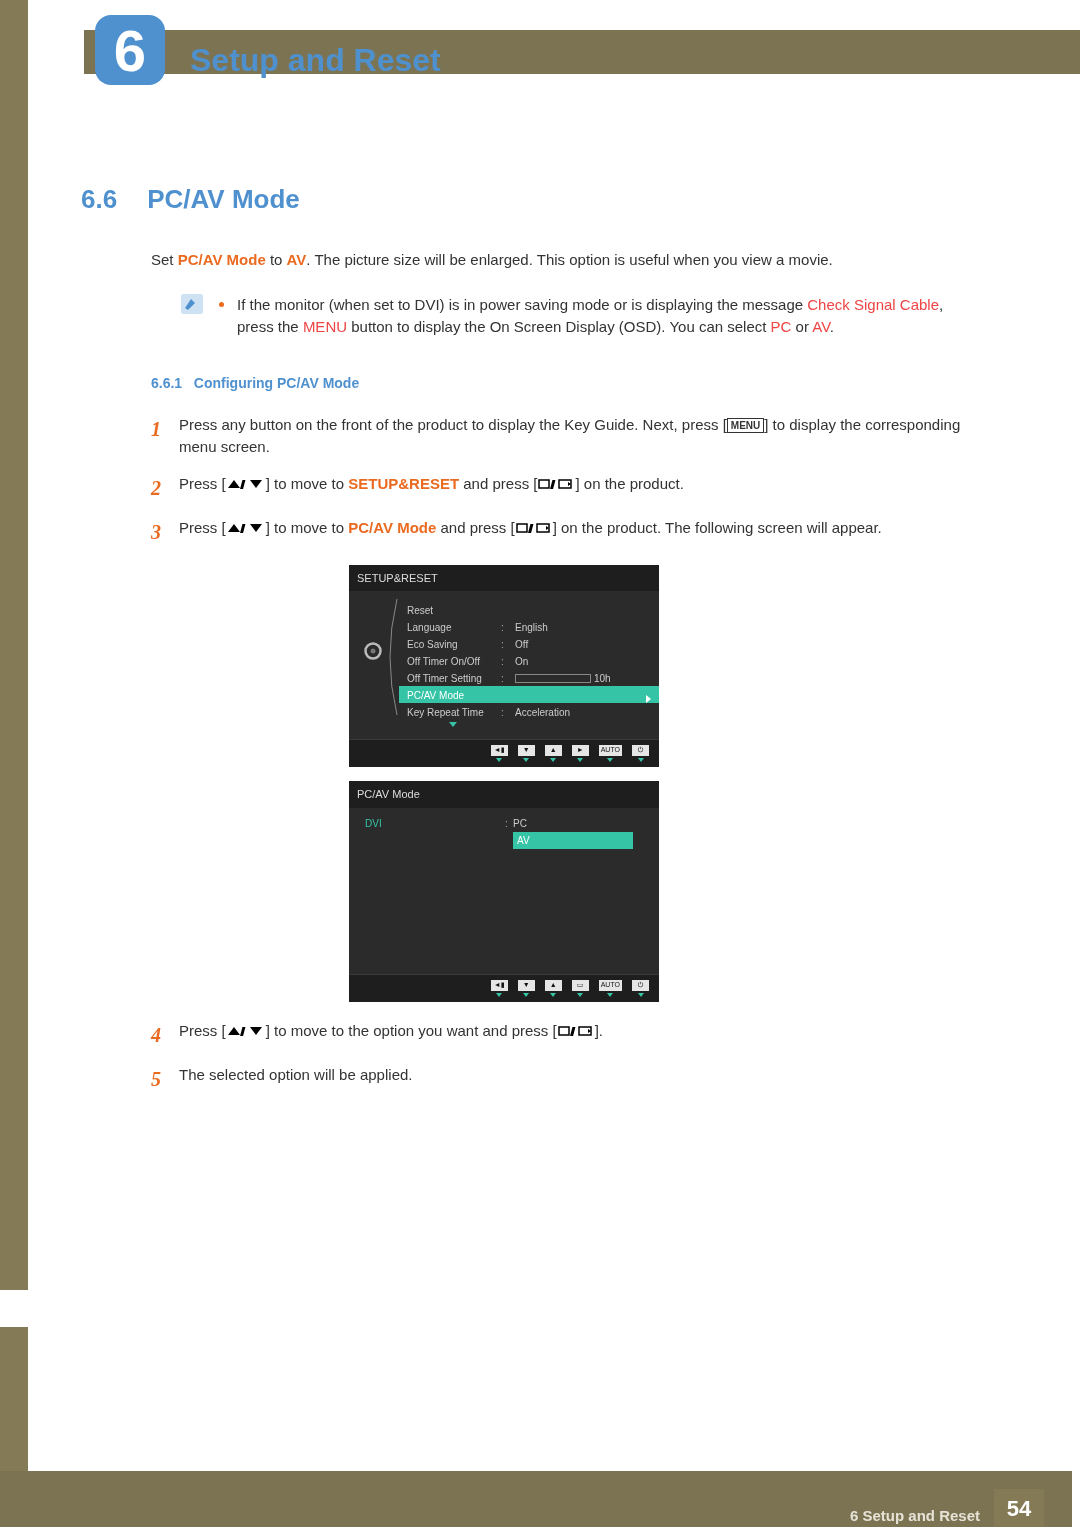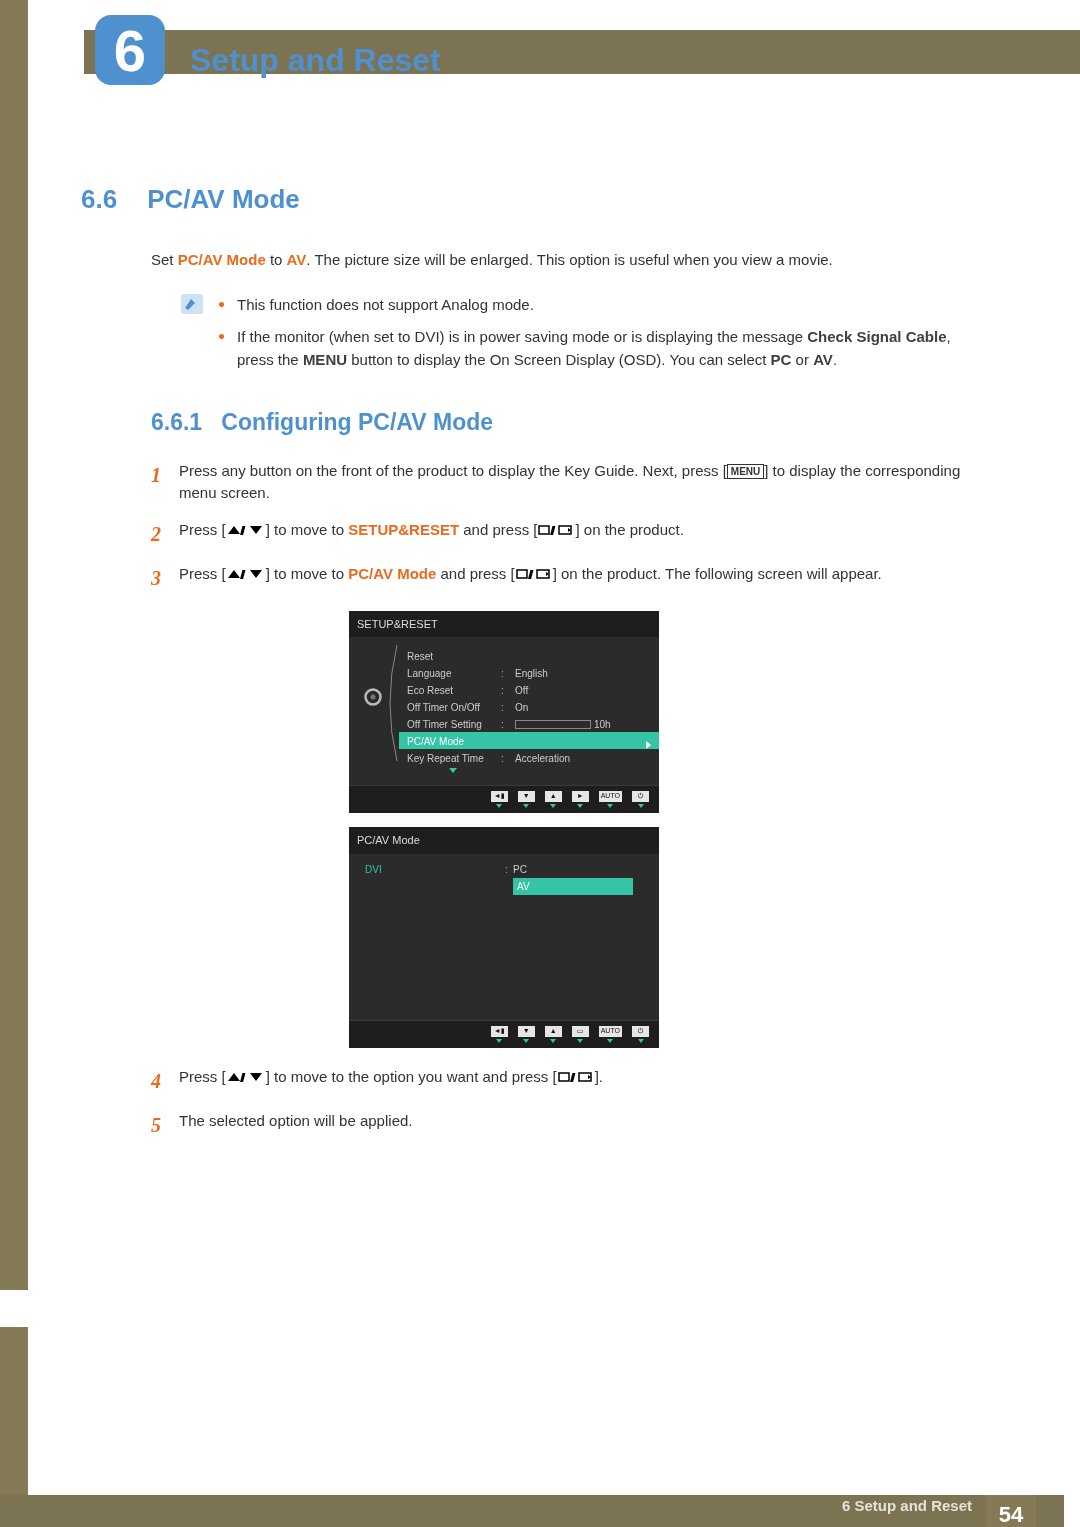--- a/index.html
+++ b/index.html
@@ -12,22 +12,22 @@
 .section-head{color:#4f91cf;font-size:26px;font-weight:700;margin-bottom:30px}
 .section-head .num{margin-right:30px}
 .intro{margin:0 0 22px 70px}
 .intro .kw{color:#ea6a20;font-weight:700}
 .note-row{display:flex;margin-left:100px;margin-bottom:22px;align-items:flex-start}
 .note-icon{flex:0 0 24px;margin-right:14px}
 .note-icon svg{display:block}
 .note-list{flex:1;list-style:none;margin:0;padding:0}
 .note-list li{position:relative;padding-left:18px;margin-bottom:10px}
 .note-list li::before{content:"";position:absolute;left:0;top:8px;width:5px;height:5px;background:#ea6a20;border-radius:50%}
-.note-list .kw{color:#404040;font-weight:700}
-.subsection-head{color:#4f91cf;font-size:23px;font-weight:700;margin:24px 0 20px 70px}
+.note-list .kw{color:#ef4444;font-weight:400}
+.subsection-head{color:#4f91cf;font-size:14px;font-weight:700;margin:24px 0 20px 70px}
 .steps{margin-left:70px}
 .step{display:flex;margin-bottom:14px}
 .step-num{flex:0 0 28px;color:#ea6a20;font-size:20px;font-style:italic;font-weight:700;font-family:Georgia,serif}
 .step-text{flex:1}
 .step-text .kw{color:#ea6a20;font-weight:700}
 .menu-key{display:inline-block;border:1px solid #333;font-size:10px;font-weight:700;padding:0 3px;vertical-align:1px;line-height:13px}
 .icon-inline svg{vertical-align:middle;width:40px;height:13px;display:inline-block}
 .icon-enter svg{vertical-align:middle;width:38px;height:13px;display:inline-block}
 .osd-wrap{margin:18px 0 18px 268px}
 .osd{width:310px;background:#2b2b2b;color:#ccc;font-size:10px;margin-bottom:14px}
@@ -50,21 +50,21 @@
 .nav-btn{display:flex;flex-direction:column;align-items:center;gap:2px}
 .nav-btn .box{background:#e6e6e6;min-width:13px;height:11px;display:flex;align-items:center;justify-content:center;font-size:7px;color:#111;padding:0 2px}
 .nav-btn .tri{width:0;height:0;border-left:3px solid transparent;border-right:3px solid transparent;border-top:4px solid #35c4a6}
 .osd2-body{padding:8px 20px 8px 16px;min-height:150px}
 .osd2-row{display:flex;align-items:center;height:16px}
 .osd2-row .lbl{flex:0 0 140px;color:#35c4a6}
 .osd2-row .sep{flex:0 0 8px;color:#aaa}
 .osd2-row .val{flex:1;color:#ccc;font-size:10px}
 .popup-box{position:relative;margin-left:148px;width:120px}
 .popup-sel{background:#35c4a6;color:#fff;padding:1px 4px}
-.footer{position:absolute;left:0;right:16px;bottom:0;height:32px;background:#7c7353;display:flex;align-items:flex-start;justify-content:flex-end}
+.footer{position:absolute;left:0;right:8px;bottom:0;height:56px;background:#7c7353;display:flex;align-items:flex-end;justify-content:flex-end}
 .footer .crumb{color:#e6e3d6;font-weight:700;font-size:15px;margin-right:14px}
 .footer .pagebox{width:50px;height:38px;background:#847b56;color:#fff;font-size:22px;font-weight:700;display:flex;align-items:center;justify-content:center;margin-right:28px}
 .olive-strip-bottom{position:absolute;left:0;bottom:0;width:28px;height:200px;background:#847b56}
 </style>
 </head>
 <body>
 
 <div class="page">
 <div class="olive-strip"></div>
 <div class="olive-strip-bottom"></div>
@@ -82,21 +82,20 @@
   </p>
 
   <div class="note-row">
     <div class="note-icon">
       <svg width="22" height="20" viewBox="0 0 22 20">
             <rect x="0" y="0" width="22" height="20" fill="#cfe2f3" rx="2"></rect>
             <path d="M4 14 L10 5 L14 9 L7 16 Z" fill="#4f91cf"></path>
           </svg>
     </div>
     <ul class="note-list">
-      <li>This function does not support Analog mode.</li>
       <li>
         <span>If the monitor (when set to DVI) is in power saving mode or is displaying the message </span><span class="kw">Check Signal Cable</span><span>, press the </span><span class="kw">MENU</span><span> button to display the On Screen Display (OSD). You can select </span><span class="kw">PC</span><span> or </span><span class="kw">AV</span><span></span><span>.</span>
       </li>
     </ul>
   </div>
 
   <div class="subsection-head">
     <span>6.6.1</span>&nbsp;&nbsp;&nbsp;<span>Configuring PC/AV Mode</span>
   </div>
 
@@ -150,21 +149,21 @@
               </svg></div>
         <div class="osd-row">
               <span class="lbl">Reset</span>
             </div>
         <div class="osd-row">
               <span class="lbl">Language</span>
               <span class="sep">:</span>
               <span class="val">English</span>
             </div>
         <div class="osd-row">
-              <span class="lbl">Eco Reset</span>
+              <span class="lbl">Eco Saving</span>
               <span class="sep">:</span>
               <span class="val">Off</span>
             </div>
         <div class="osd-row">
               <span class="lbl">Off Timer On/Off</span>
               <span class="sep">:</span>
               <span class="val">On</span>
             </div>
         <div class="osd-row">
               <span class="lbl">Off Timer Setting</span>

